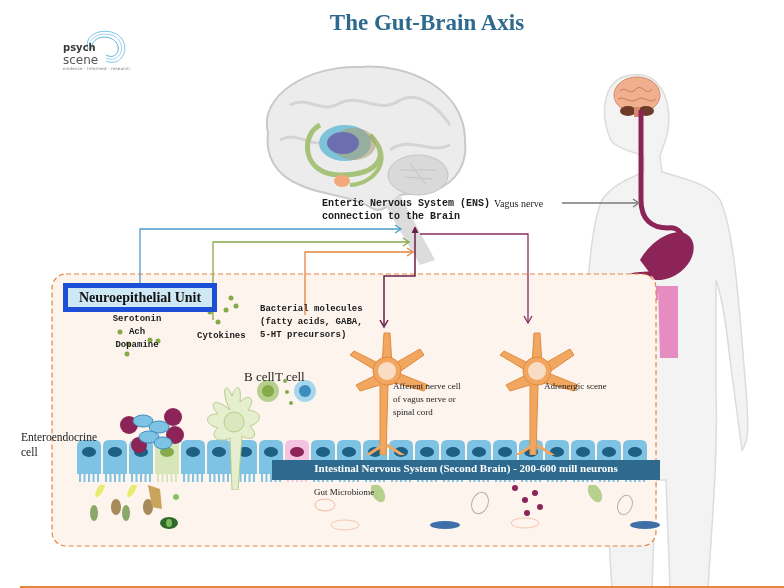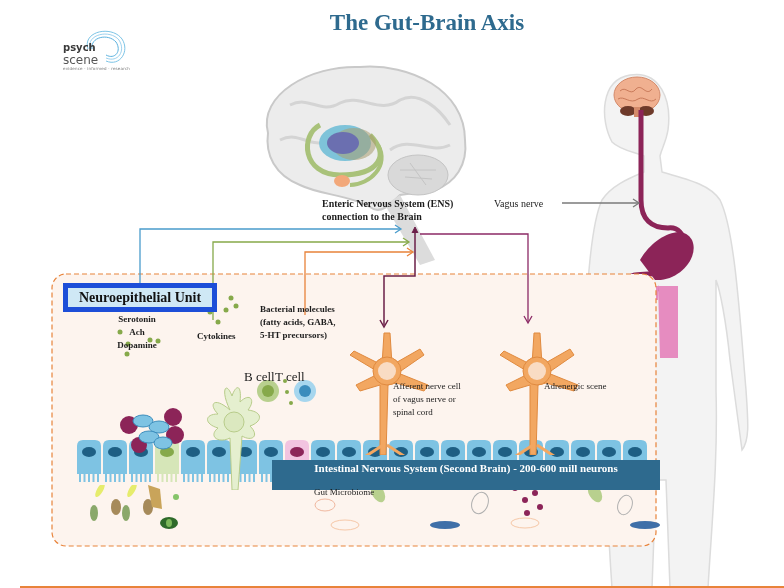--- a/index.html
+++ b/index.html
@@ -2,25 +2,25 @@
 <html><head>
 <meta charset="utf-8">
 <style>
   html, body { margin:0; padding:0; background:#ffffff; }
   body { width:784px; height:588px; position:relative; overflow:hidden; font-family:"DejaVu Serif", serif; }
   .abs { position:absolute; }
   #stage { position:absolute; left:0; top:0; width:784px; height:588px;padding-left:32px; }
   .title { position:absolute; left:0; width:784px; top:10px; text-align:center; padding-left:70px; box-sizing:border-box;
            font-family:"Liberation Serif", serif; font-weight:bold; font-size:23px; color:#2e6a8e; }
   .lbl { position:absolute; font-family:"Liberation Serif", serif; font-size:10px; color:#1c1c1c; line-height:13px; }
-  .lbl.b { font-weight:bold; }
+  .lbl.b { font-weight:bold;font-family:Liberation Mono, monospace; }
   .lbl.lg { font-size:11.5px; line-height:15px; }
   .neu-unit { position:absolute; left:63px; top:283px; width:144px; height:19px; background:#cfe8f5; border:5px solid #1d4ed8;
               font-family:"Liberation Serif", serif; font-weight:bold; font-size:14px; color:#111; line-height:19px; text-align:center; }
-  .ins-bar { position:absolute; left:272px; top:460px; width:388px; height:30px; background:#2e6a8e; color:#fff;
+  .ins-bar { position:absolute; left:272px; top:460px; width:388px; height:20px; background:#2e6a8e; color:#fff;
              font-family:"Liberation Serif", serif; font-weight:bold; font-size:11px; line-height:16px; text-align:center; }
   .logo-t1 { position:absolute; left:63px; top:42px; font-family:"DejaVu Sans", sans-serif; font-weight:bold; font-size:10px; color:#3a3a3a; }
   .logo-t2 { position:absolute; left:63px; top:53px; font-family:"DejaVu Sans", sans-serif; font-size:12px; color:#555; }
   .logo-t3 { position:absolute; left:63px; top:66px; font-family:"DejaVu Sans", sans-serif; font-size:4px; color:#777; letter-spacing:0.2px; }
   .footer-line { position:absolute; left:20px; top:586px; width:764px; height:2px; background:#e8833a; }
 </style>
 </head>
 <body>
 
 <div id="stage">
@@ -417,18 +417,22 @@
     <div>5-HT precursors)</div>
   </div>
   <div class="lbl" style="left:244px;top:370px;font-size:13px">B cell</div>
   <div class="lbl" style="left:275px;top:370px;font-size:13px">T cell</div>
   <div class="lbl" style="left:393px;top:380px;font-size:9px;line-height:13px">
     <div>Afferent nerve cell</div>
     <div>of vagus nerve or</div>
     <div>spinal cord</div>
   </div>
   <div class="lbl" style="left:544px;top:380px;font-size:9px">Adrenergic scene</div>
+  <div class="lbl lg" style="left:21px;top:430px">
+    <div>Enteroendocrine</div>
+    <div>cell</div>
+  </div>
 
   <div class="ins-bar">Intestinal Nervous System (Second Brain) - 200-600 mill neurons</div>
   <div class="lbl" style="left:314px;top:486px;font-size:9px">Gut Microbiome</div>
 
   <div class="footer-line"></div>
 </div>
 
 </body></html>

